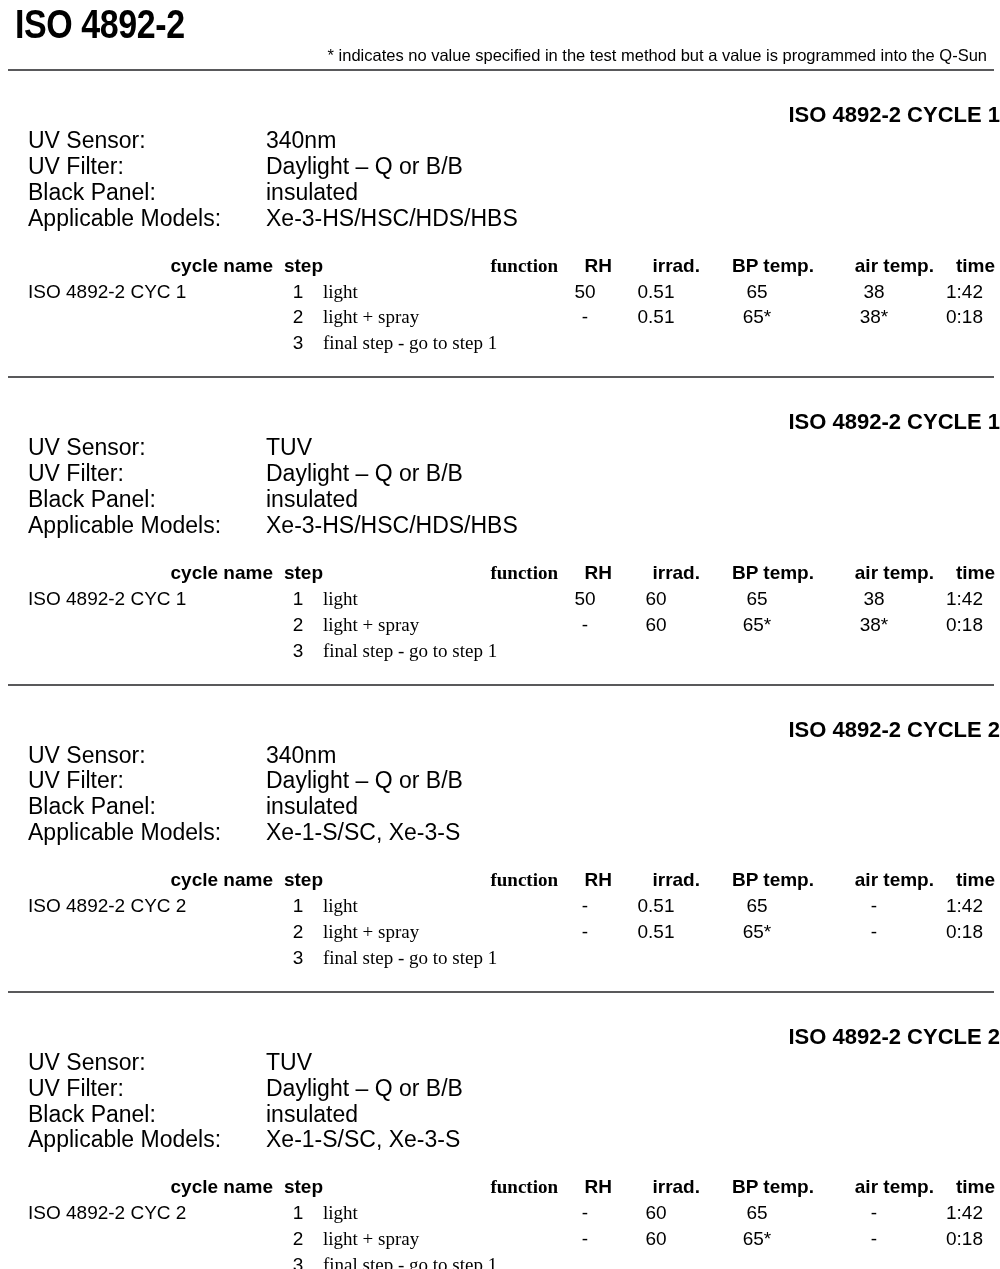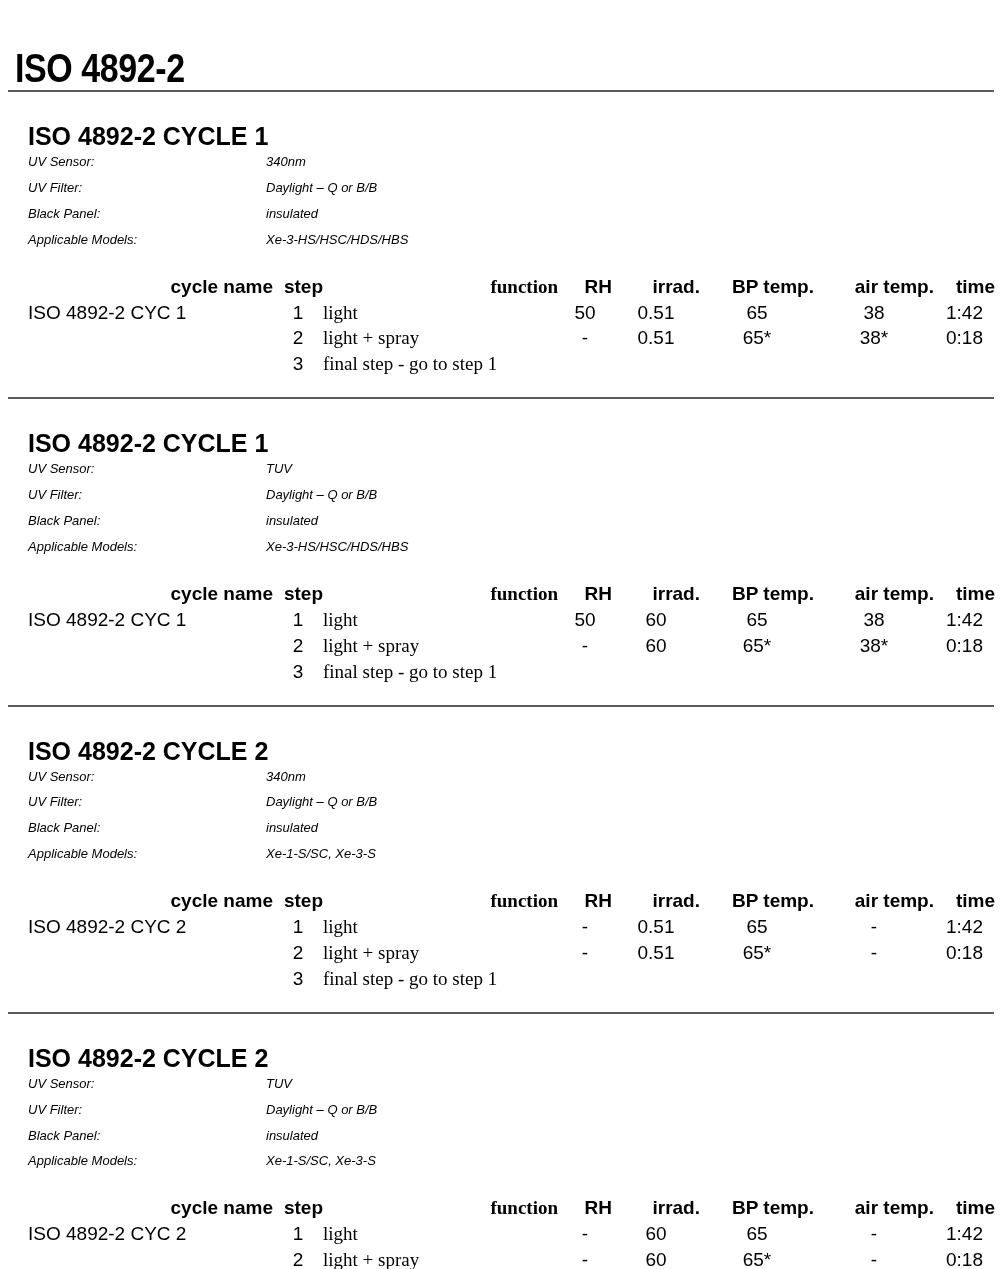--- a/index.html
+++ b/index.html
@@ -5,21 +5,21 @@
   html, body { margin: 0; padding: 0; }
   body {
     width: 1000px;
     height: 1269px;
     background: #ffffff;
     color: #000000;
     font-family: "Liberation Sans", "DejaVu Sans", sans-serif;
     overflow: hidden;
   }
   
-  .doc-header { padding-top: 2px; margin-top: 44px; }
+  .doc-header { padding-top: 2px; }
   .doc-title {
     margin: 0 0 0 15px;
     font-size: 40px;
     font-weight: bold;
     letter-spacing: -0.5px;
     line-height: 44px;
     transform: scaleX(0.85);
     transform-origin: left center;
     white-space: nowrap;
   }
@@ -31,26 +31,27 @@
   }
   .rule {
     height: 2px;
     background: #59595b;
     margin: 0 6px 0 8px;
   }
   
   .section { padding-top: 33px; padding-bottom: 20px; }
   .section-heading {
     margin: 0 0 2px 28px;
-    font-size: 25px;
+    font-size: 22px;
     font-weight: bold;
     line-height: 22px;
+    text-align: right;
   }
   .specs { margin-left: 28px; }
-  .spec-row { line-height: 25.9px; font-size: 13px; font-style: italic; }
+  .spec-row { line-height: 25.9px; font-size: 23px; }
   .spec-label { display: inline-block; width: 238px; }
   .spec-value { display: inline-block; }
   
   table.cycle-table {
     margin: 21px 0 0 28px;
     border-collapse: collapse;
     table-layout: fixed;
     width: 967px;
   }
   table.cycle-table th, table.cycle-table td {
@@ -63,20 +64,21 @@
   table.cycle-table th { font-weight: bold; text-align: right; }
   .al { text-align: left; }
   .ac { text-align: center; }
   td.fn, th.fn { text-align: left; padding-left: 16px; font-family: Liberation Serif, serif; }
 </style>
 </head>
 <body>
 
 <div class="doc-header">
   <h1 class="doc-title">ISO 4892-2</h1>
+  <div class="doc-note">* indicates no value specified in the test method but a value is programmed into the Q-Sun</div>
 </div>
 <div class="rule"></div>
 
 <div class="section">
   <h2 class="section-heading">ISO 4892-2 CYCLE 1</h2>
   <div class="specs">
     <div class="spec-row"><span class="spec-label">UV Sensor:</span><span class="spec-value">340nm</span></div>
     <div class="spec-row"><span class="spec-label">UV Filter:</span><span class="spec-value">Daylight – Q or B/B</span></div>
     <div class="spec-row"><span class="spec-label">Black Panel:</span><span class="spec-value">insulated</span></div>
     <div class="spec-row"><span class="spec-label">Applicable Models:</span><span class="spec-value">Xe-3-HS/HSC/HDS/HBS</span></div>

